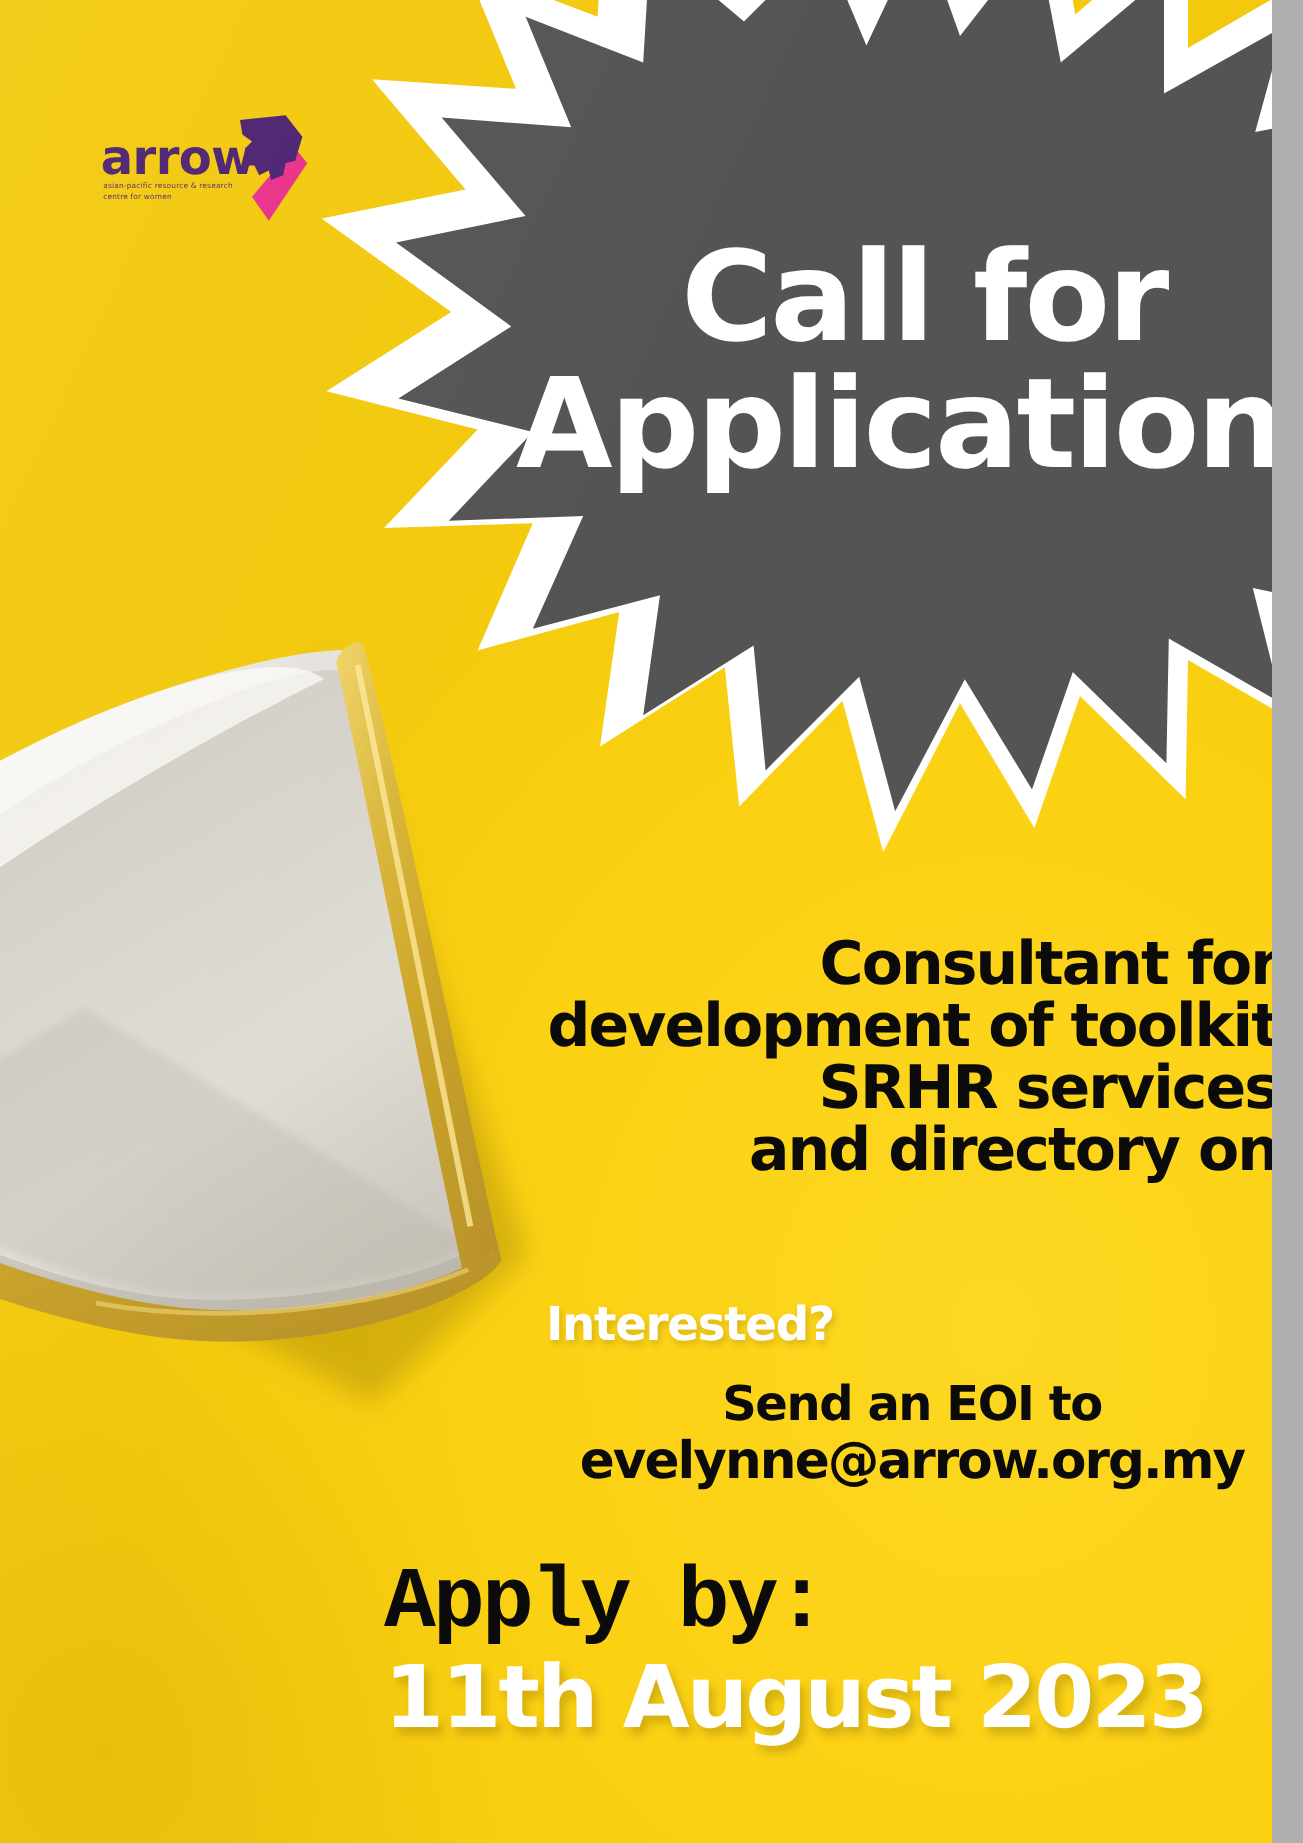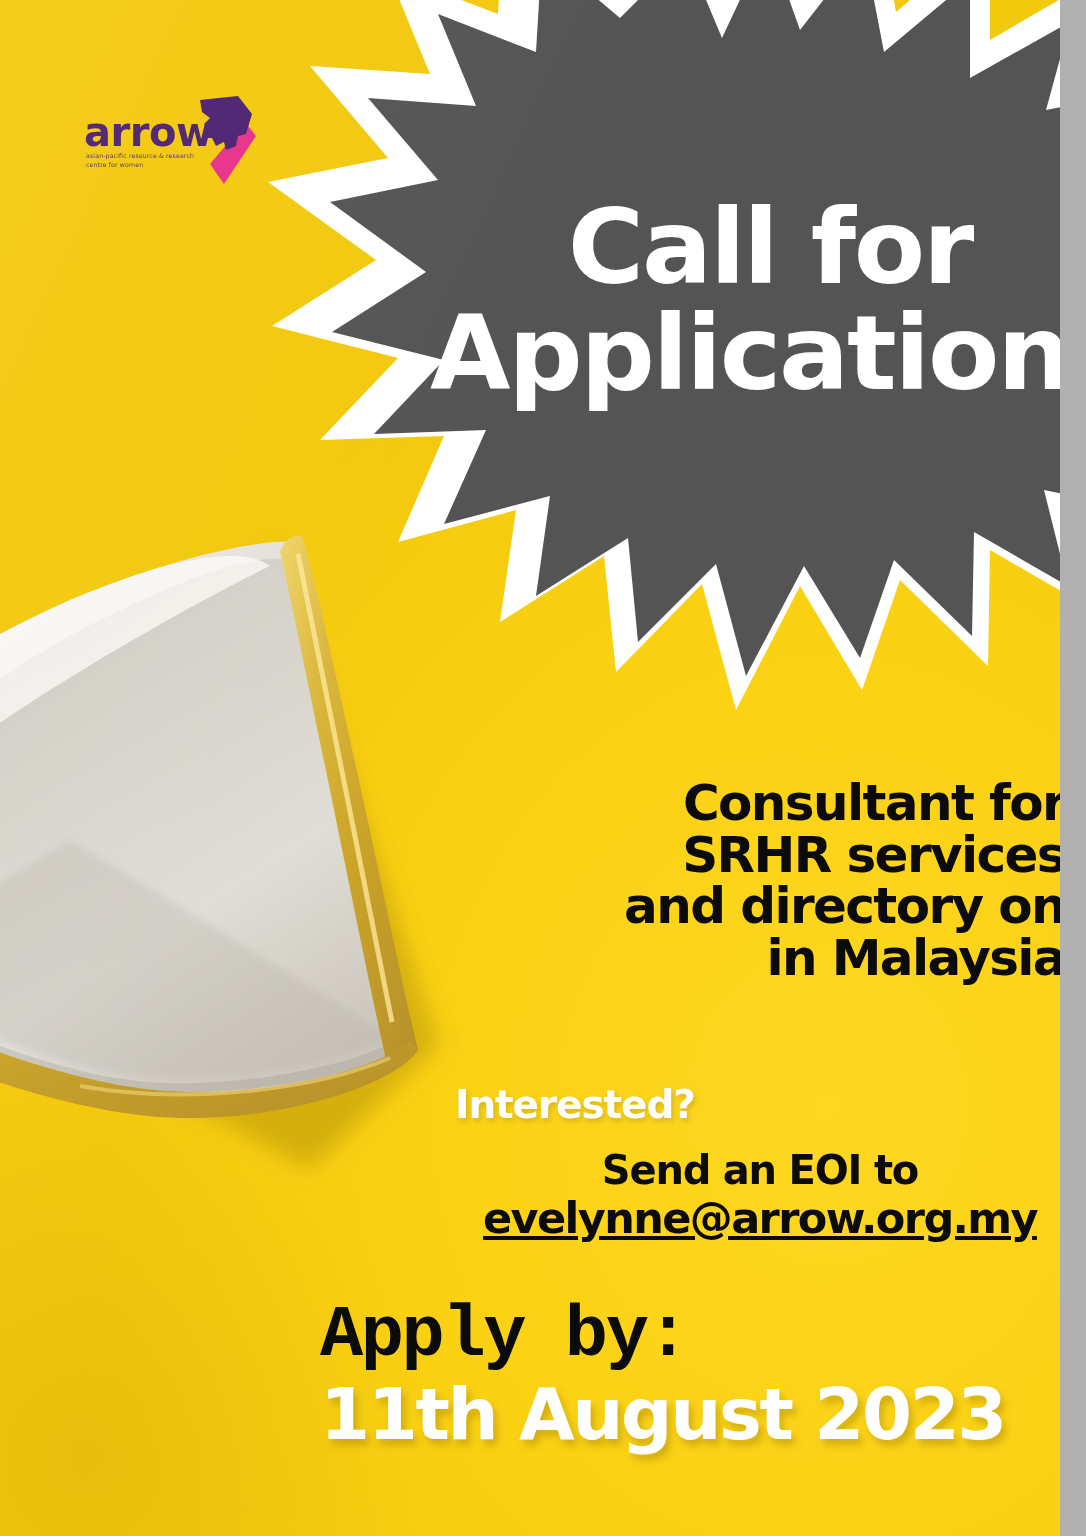--- a/index.html
+++ b/index.html
@@ -150,21 +150,21 @@
     text-align: center;
     color: #0b0b0b;
     font-family: "DejaVu Sans", sans-serif;
     font-weight: bold;
     font-size: 40px;
     line-height: 1.14;
     letter-spacing: -1.2px;
     z-index: 4;
   }
   .eoi .el { display: block; }
-  .eoi .email { font-size: 43px; letter-spacing: -1.6px; text-decoration: underline; }
+  .eoi .email { font-size: 43px; letter-spacing: -1.6px; }
 
   .applyby {
     position: absolute;
     left: 320px;
     top: 1300px;
     width: 740px;
     z-index: 4;
   }
   .applyby .ab-label {
     display: block;
@@ -378,23 +378,23 @@
     </svg>
   </div>
 
   <div class="headline">
     <span class="l1">Call for</span>
     <span class="l2">Applications</span>
   </div>
 
   <div class="role">
     <span class="rl">Consultant for</span>
+    <span class="rl">development of toolkit</span>
     <span class="rl">SRHR services</span>
     <span class="rl">and directory on</span>
-    <span class="rl">in Malaysia</span>
   </div>
 
   <div class="interested">Interested?</div>
 
   <div class="eoi">
     <span class="el">Send an EOI to</span>
     <span class="el email">evelynne@arrow.org.my</span>
   </div>
 
   <div class="applyby">

